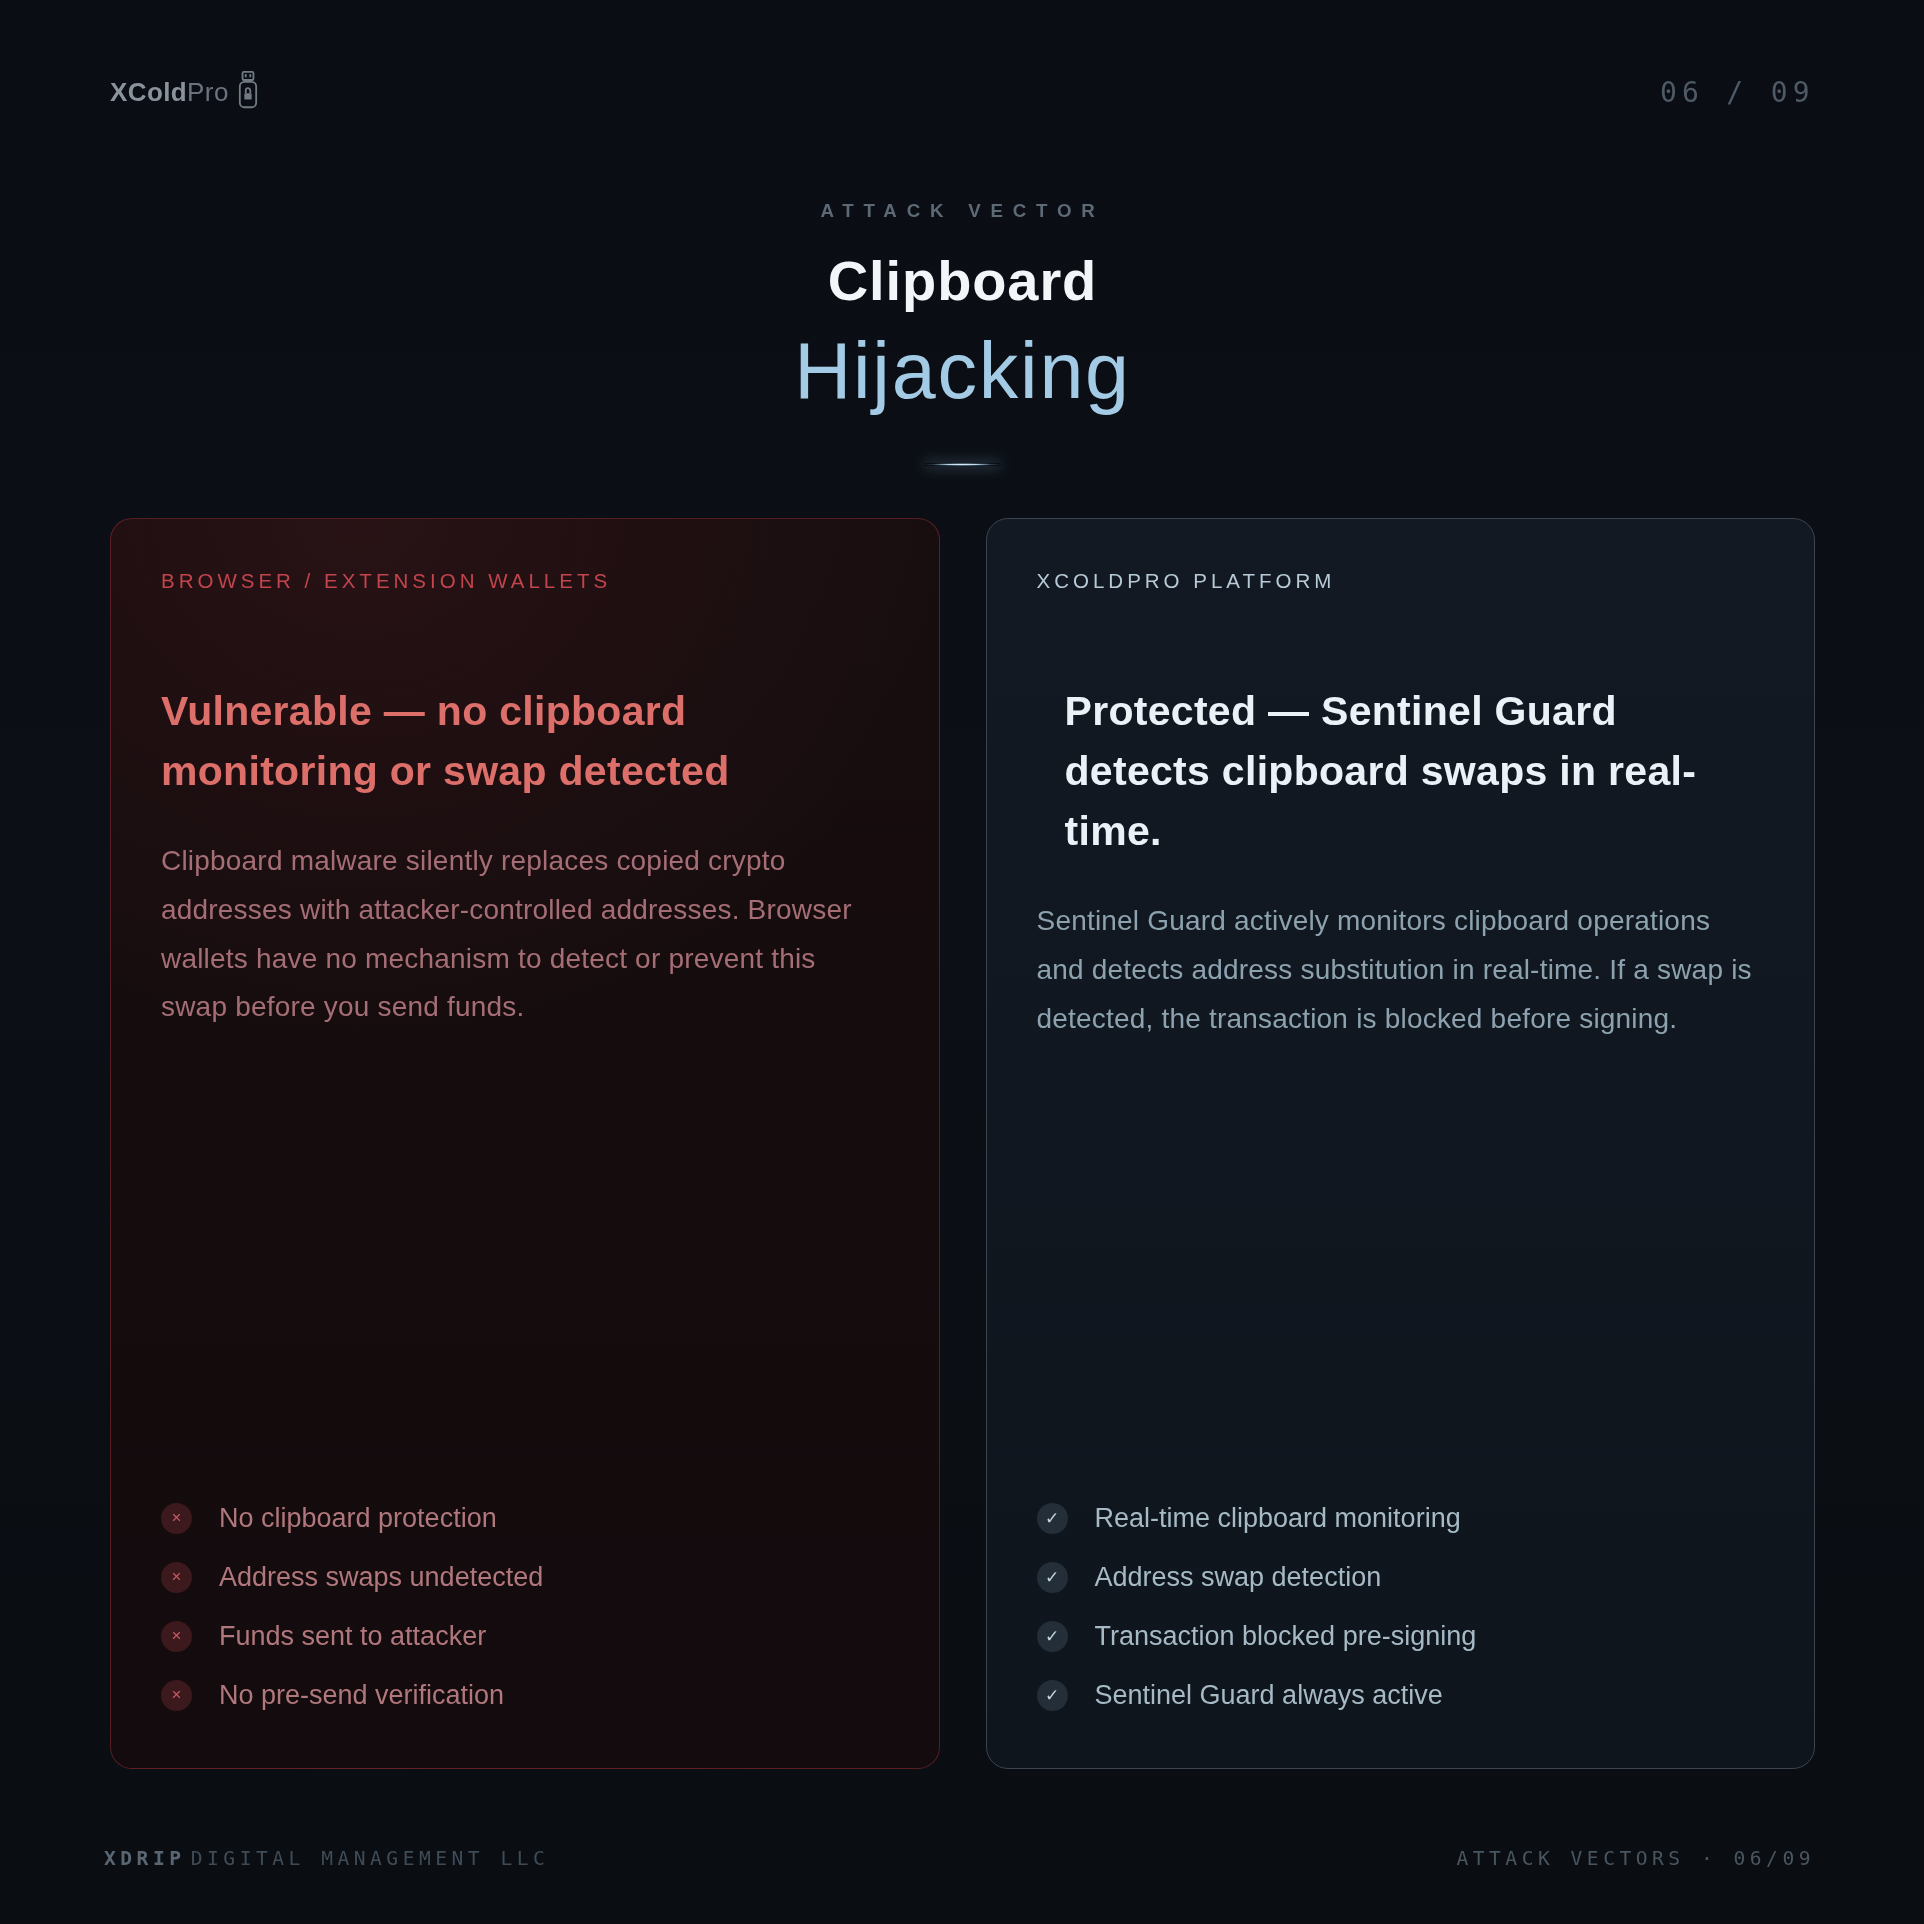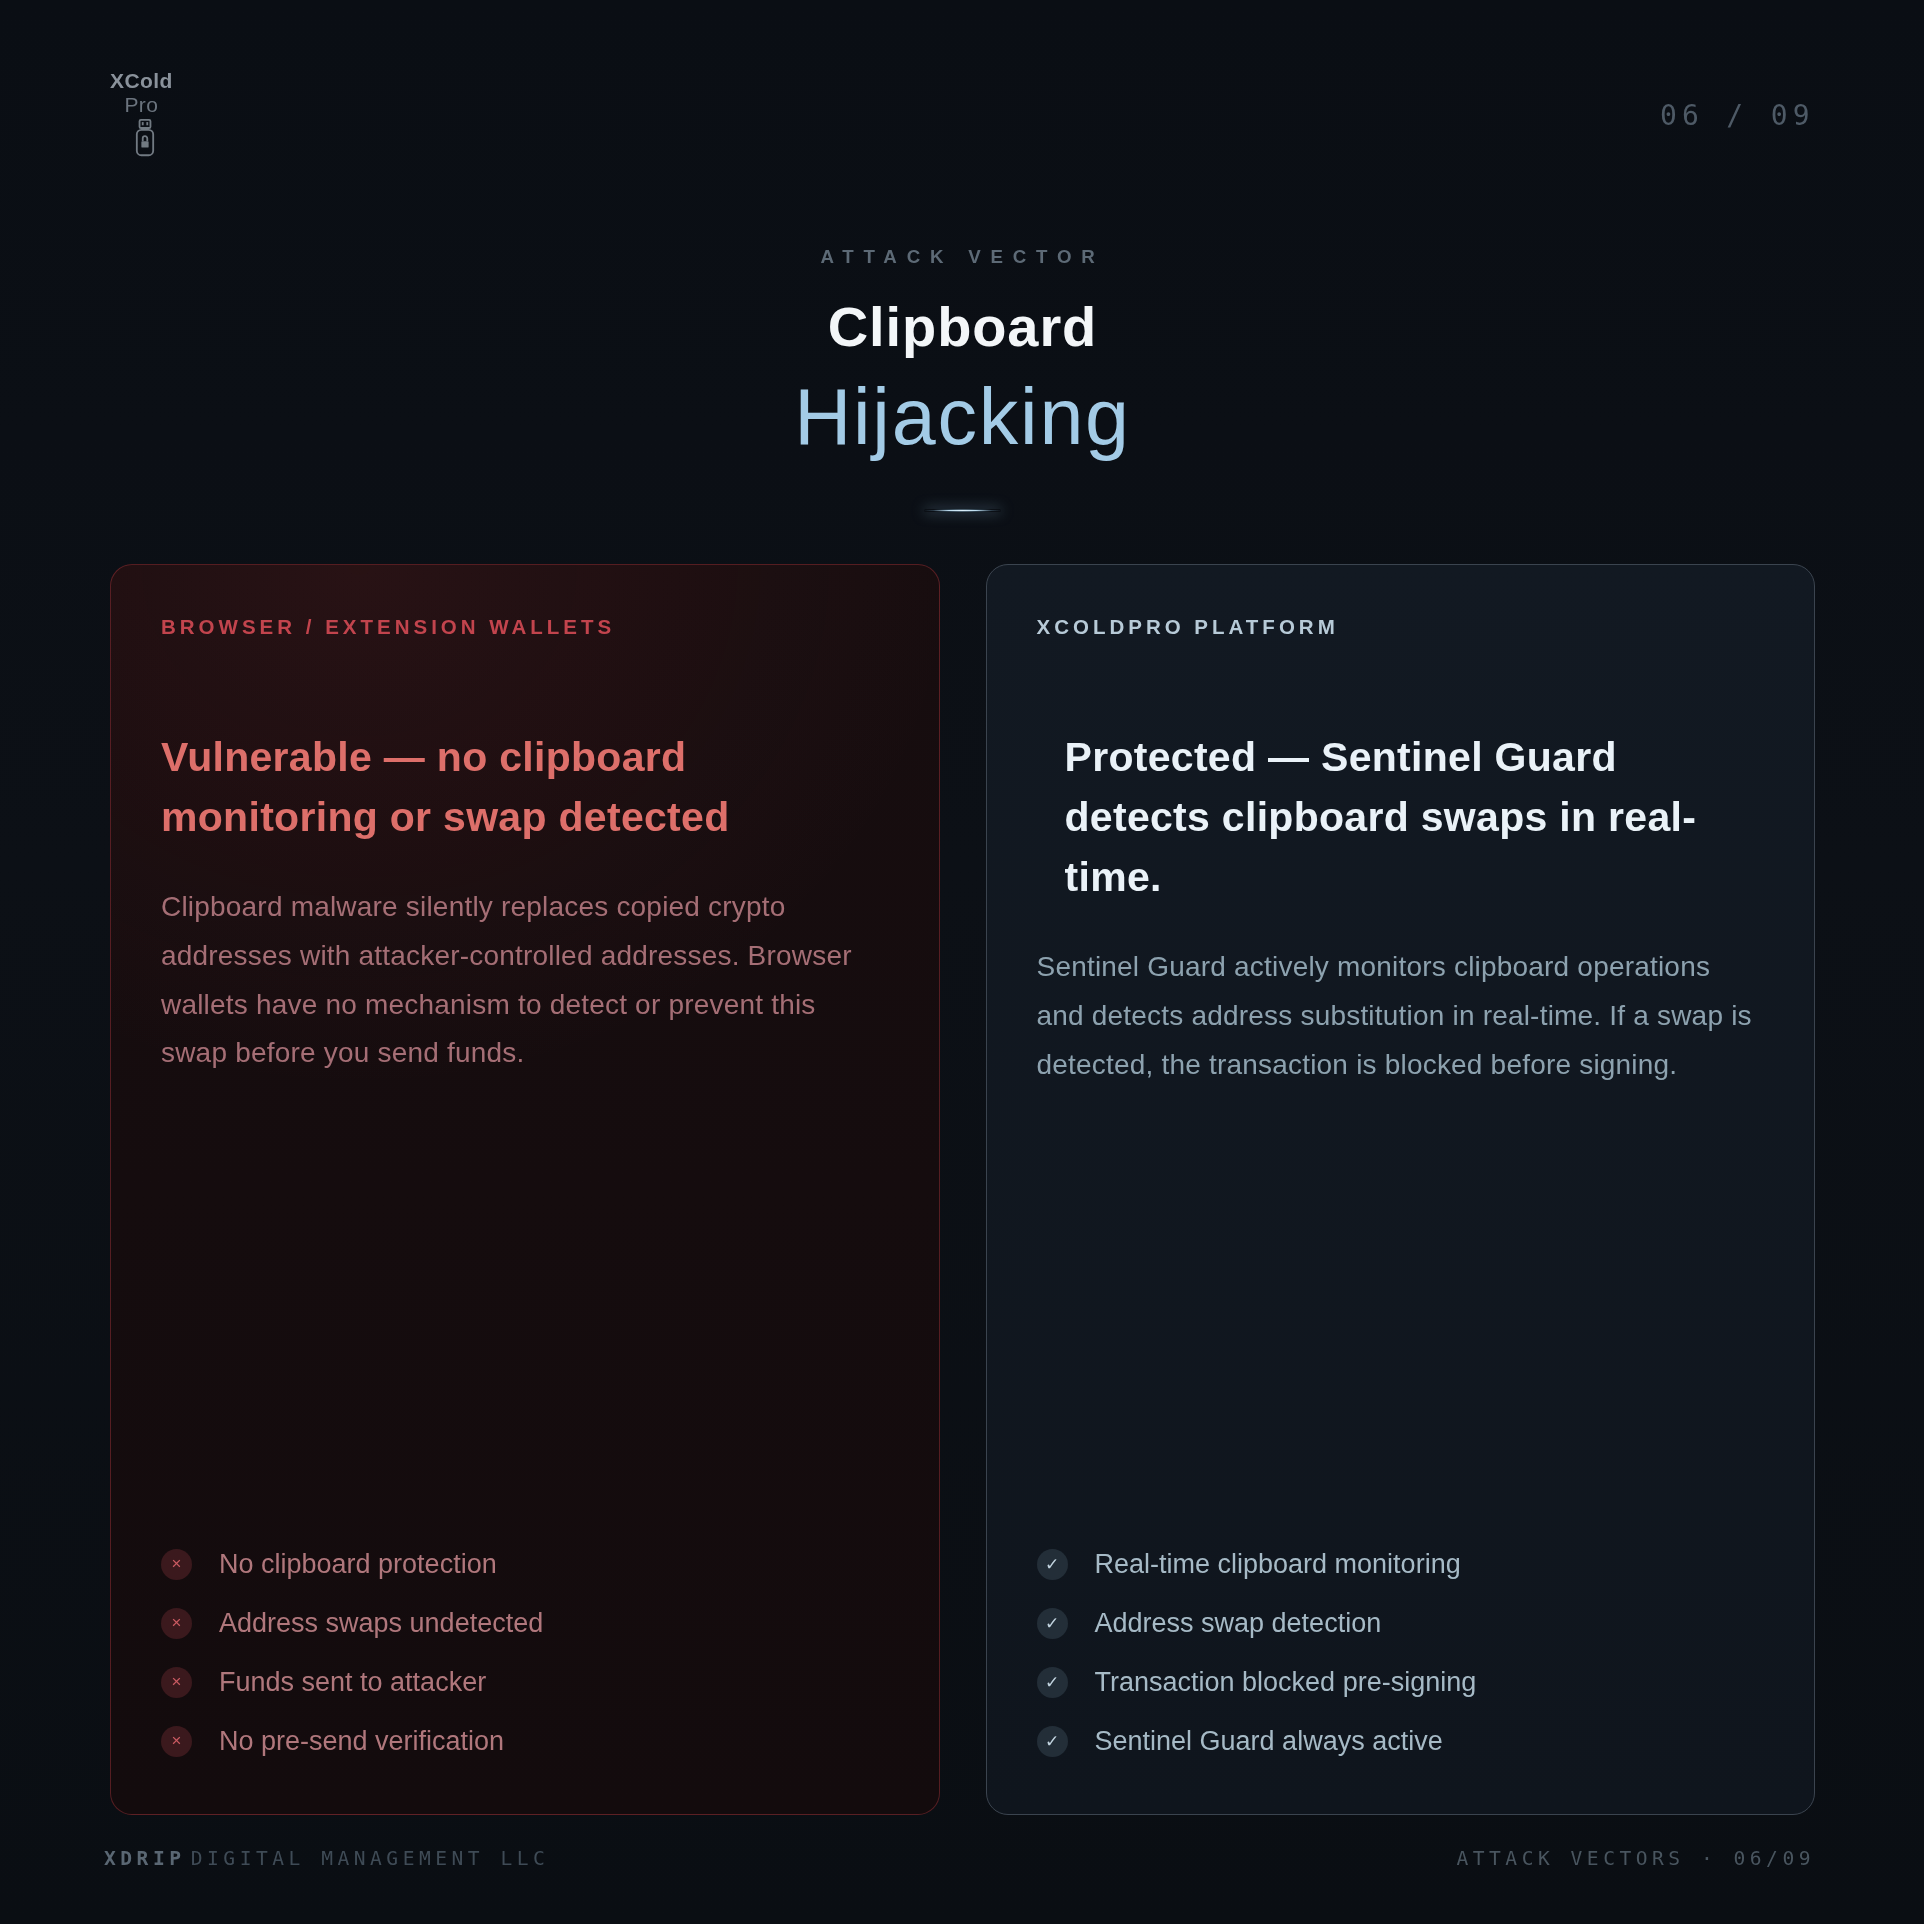--- a/index.html
+++ b/index.html
@@ -18,21 +18,21 @@
       #0a0e13 0%, #1d3346 8%, #4f7fa2 18%, #9ec7e2 30%,
       #d9ecf8 42%, #e8f4fc 50%, #c3e0f2 62%, #8ebtd0 70%,
       #7fb2d4 74%, #3f6682 86%, #101b26 96%, #0a0e13 100%);
   }
 
   
   .header {
     display: flex; justify-content: space-between; align-items: center;
     padding: 0 110px; margin-top: 57px;
   }
-  .brand { display: flex; align-items: center; font-size: 21px; letter-spacing: 0.4px; flex-direction: column; }
+  .brand { display: flex; align-items: center; font-size: 26px; letter-spacing: 0.4px; }
   .brand-bold { font-weight: 800; color: #8a929b; }
   .brand-light { font-weight: 400; color: #6b747e; }
   .usb-icon { margin-left: 7.1px; opacity: 0.85; position: relative; top: 1.8px; }
   .page-indicator {
     font-family: "DejaVu Sans Mono", monospace;
     font-size: 28px; letter-spacing: 5.3px; color: #4e5a66;
   }
 
   
   .hero { text-align: center; margin-top: 84px; }
@@ -66,21 +66,21 @@
   }
   .card--danger {
     background: radial-gradient(120% 70% at 30% 0%, rgba(190,60,66,0.10), rgba(190,60,66,0) 60%),
                 linear-gradient(180deg, #170d0f 0%, #130b0d 100%);
     border: 1.8px solid rgba(186, 58, 64, 0.40);
   }
   .card--safe {
     background: linear-gradient(180deg, #121922 0%, #0f151d 100%);
     border: 1.8px solid #3b444f;
   }
-  .card-label { font-size: 20.5px; font-weight: 700; letter-spacing: 4px; text-transform: uppercase; }
+  .card-label { font-size: 20.5px; font-weight: 400; letter-spacing: 4px; text-transform: uppercase; }
   .card--danger .card-label { color: #c2444d; }
   .card--safe  .card-label { color: #b7cad7; }
   .card-rule { height: 0.9px; margin-top: 34px; border: none; }
   .card--danger .card-rule { background: rgba(190, 70, 76, 0.28); }
   .card--safe  .card-rule { background: rgba(170, 190, 205, 0.20); }
   .card-title { margin-top: 46px; font-size: 41px; font-weight: 700; line-height: 1.47; letter-spacing: 0.3px; }
   .card--danger .card-title { color: #dd6f6a; }
   .card--safe  .card-title { color: #eaf2f8; margin-left: 28px; }
   .card-desc { margin-top: 36px; font-size: 28px; line-height: 1.74; letter-spacing: 0.2px; }
   .card--danger .card-desc { color: #a56e75; }

